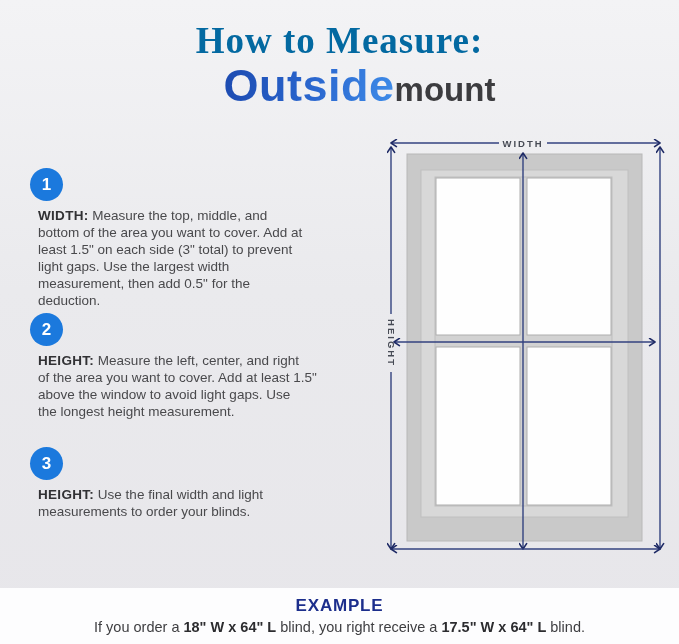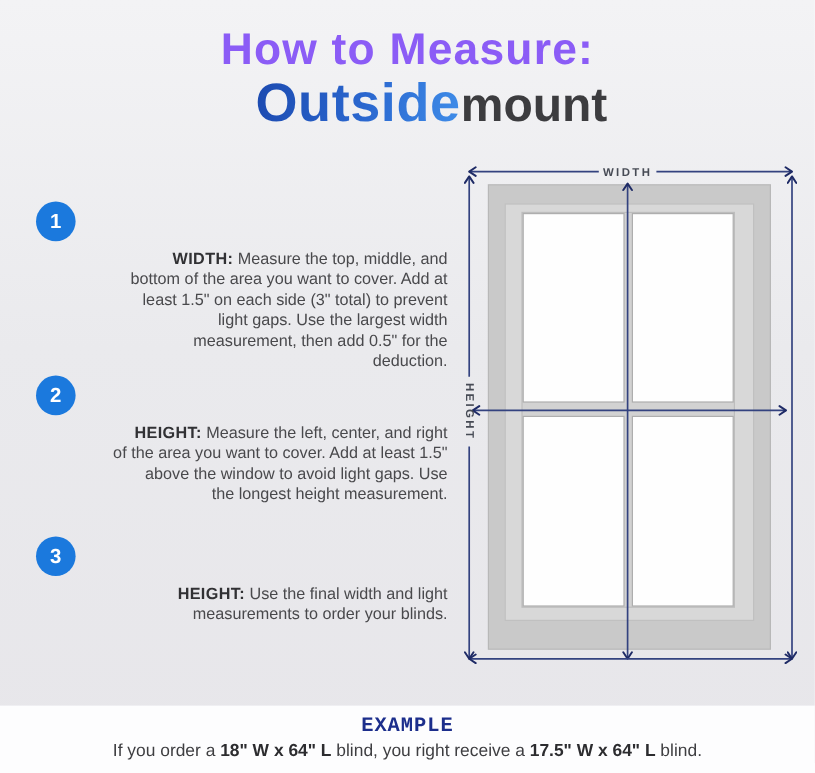--- a/index.html
+++ b/index.html
@@ -7,63 +7,62 @@
   body {
     font-family:"Liberation Sans", sans-serif;
     position:relative;
     overflow:hidden;
     background:linear-gradient(180deg,#f3f3f5 0%, #eaeaed 45%, #e7e6ea 100%);
   }
   .page { position:absolute; inset:0; }
 
   
   .title-block { position:absolute; left:0; top:20px; width:679px; text-align:center; }
-  .title-line1 { font-size:37px; font-weight:700; color:#8b5cf6; letter-spacing:1px; line-height:42px; }
+  .title-line1 { font-size:37px; font-weight:700; color:#0369a1; letter-spacing:1px; line-height:42px;font-family:Liberation Serif, serif; }
   .title-line2 { line-height:46px; margin-top:1px; white-space:nowrap; }
   .t-outside {
     font-size:45px; font-weight:800; letter-spacing:0.5px;
     color:#2465ce; display:inline-block; vertical-align:baseline;margin-left:40px;
   }
   @supports ((-webkit-background-clip: text) or (background-clip: text)) {
     .t-outside {
       background:linear-gradient(100deg,#1c4ab0 0%, #2b68d0 55%, #3f8de9 100%);
       -webkit-background-clip:text; background-clip:text; color:transparent;
     }
   }
-  .t-mount { font-size:40px; font-weight:600; color:#3c3c3f; display:inline-block; vertical-align:baseline; }
+  .t-mount { font-size:33px; font-weight:600; color:#3c3c3f; display:inline-block; vertical-align:baseline; }
 
   
   .step { position:absolute; left:28px; width:345px; }
   .step1 { top:168px; }
   .step2 { top:313px; }
   .step3 { top:447px; }
   .step-circle {
     width:33px; height:33px; border-radius:50%;
     background:#1b79dd; color:#ffffff;
     font-size:17px; font-weight:700;
     display:flex; align-items:center; justify-content:center;
     margin-left:2px;
   }
   .step p {
     margin-top:6px; margin-left:10px;
     font-size:13.5px; line-height:17px; color:#49494c;
     white-space:pre-line;
-    text-align:right;
   }
   .step p b { color:#313134; font-weight:700; letter-spacing:0.3px; }
 
   
   .diagram { position:absolute; left:378px; top:130px; }
 
   
   .example {
     position:absolute; left:0; top:588px; width:679px; height:56px;
     background:#fdfdfe; text-align:center;
   }
-  .example-heading { font-size:17px; font-weight:700; color:#1c2e8c; letter-spacing:0.8px; margin-top:8px;font-family:Liberation Mono, monospace; }
+  .example-heading { font-size:17px; font-weight:700; color:#1c2e8c; letter-spacing:0.8px; margin-top:8px; }
   .example-line { font-size:14.5px; color:#3e3e41; margin-top:3px; }
   .example-line b { color:#2c2c2f; font-weight:700; }
 </style>
 </head>
 <body>
 
 <div class="page">
 
   <div class="title-block">
     <div class="title-line1">How to Measure:</div>

